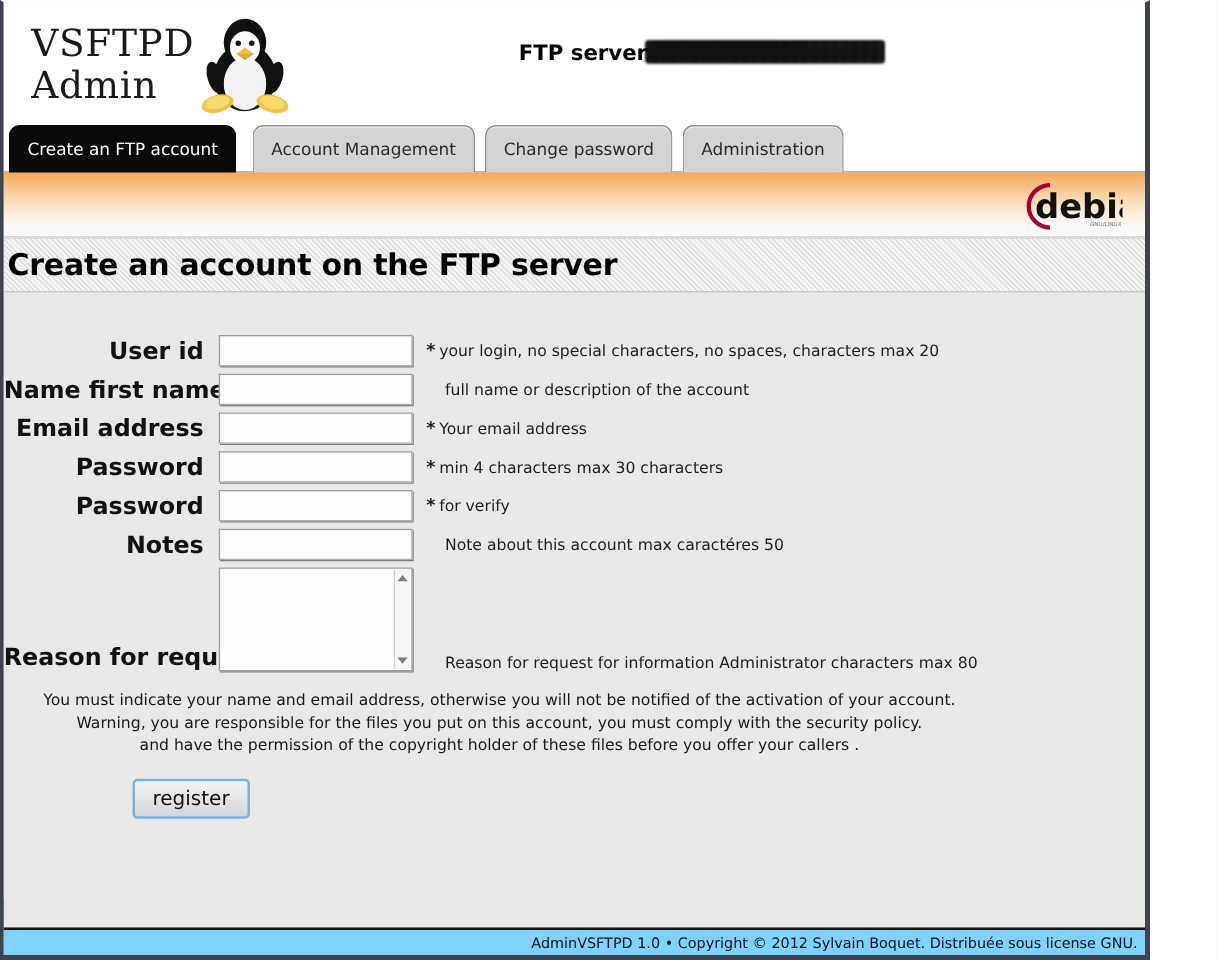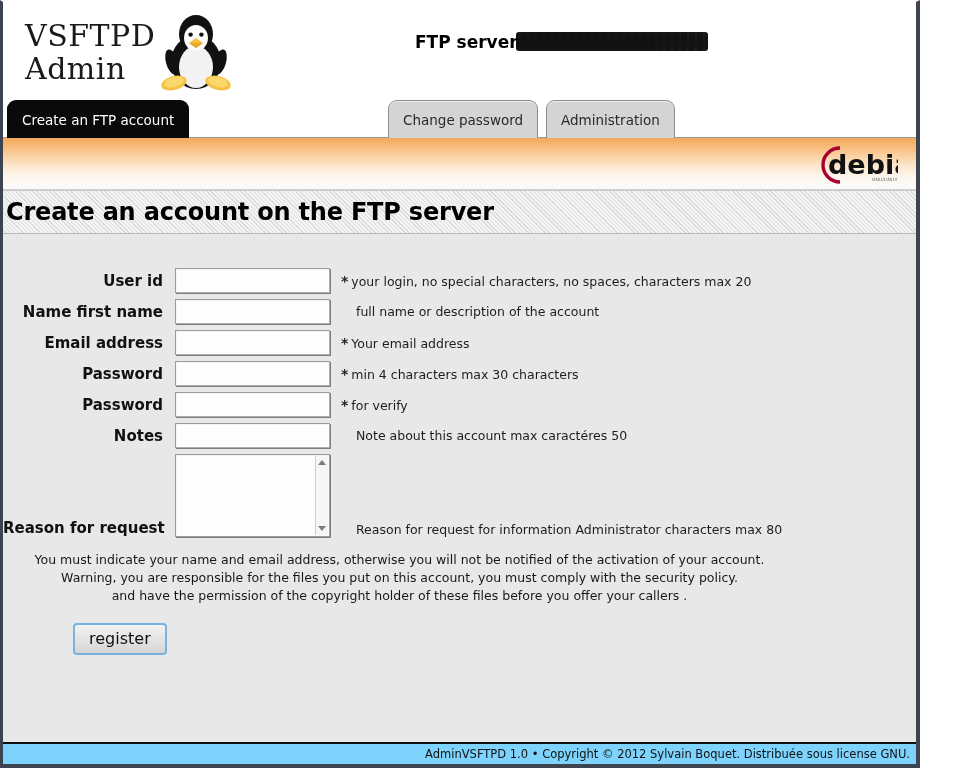--- a/index.html
+++ b/index.html
@@ -144,21 +144,21 @@
   }
   .form-row {
     display: flex;
     align-items: center;
     margin-bottom: 6px;
   }
   .form-label {
     width: 172px;
     text-align: right;
     padding-right: 12px;
-    font-size: 15px;
+    font-size: 19px;
     font-weight: bold;
     color: #111;
     white-space: nowrap;
   }
   .field {
     width: 155px;
     height: 25px;
     background: #fdfdfd;
     border: 1px solid #9b9b9b;
     border-right-color: #adadad;
@@ -221,21 +221,21 @@
     color: #111;
   }
   .warn-block {
     margin-top: 14px;
     text-align: center;
     font-size: 12.5px;
     color: #181818;
     line-height: 18px;
     padding-right: 120px;
   }
-  .btn-row { margin-top: 18px; padding-left: 70px; }
+  .btn-row { margin-top: 18px; padding-left: 103px; }
   .register-btn {
     font-family: "DejaVu Sans", "Liberation Sans", sans-serif;
     font-size: 16px;
     color: #111;
     padding: 4px 14px 5px;
     background: linear-gradient(to bottom, #f2f2f2 0%, #e4e4e4 50%, #d6d6d6 100%);
     border: 2px solid #79b3dd;
     border-radius: 4px;
     cursor: pointer;
   }
@@ -289,20 +289,23 @@
     </div>
     <div class="server-title">
       <span>FTP server</span><span class="redacted"></span>
     </div>
   </div>
 
   <div class="tabbar">
     <div class="tab active" style="left:4px;">
       <span>Create an FTP account</span>
     </div>
+    <div class="tab inactive" style="left:199px;">
+      <span>Account Management</span>
+    </div>
     <div class="tab inactive" style="left:385px;">
       <span>Change password</span>
     </div>
     <div class="tab inactive" style="left:543px;">
       <span>Administration</span>
     </div>
   </div>
 
   <div class="gradband">
     <span class="debian-logo">

